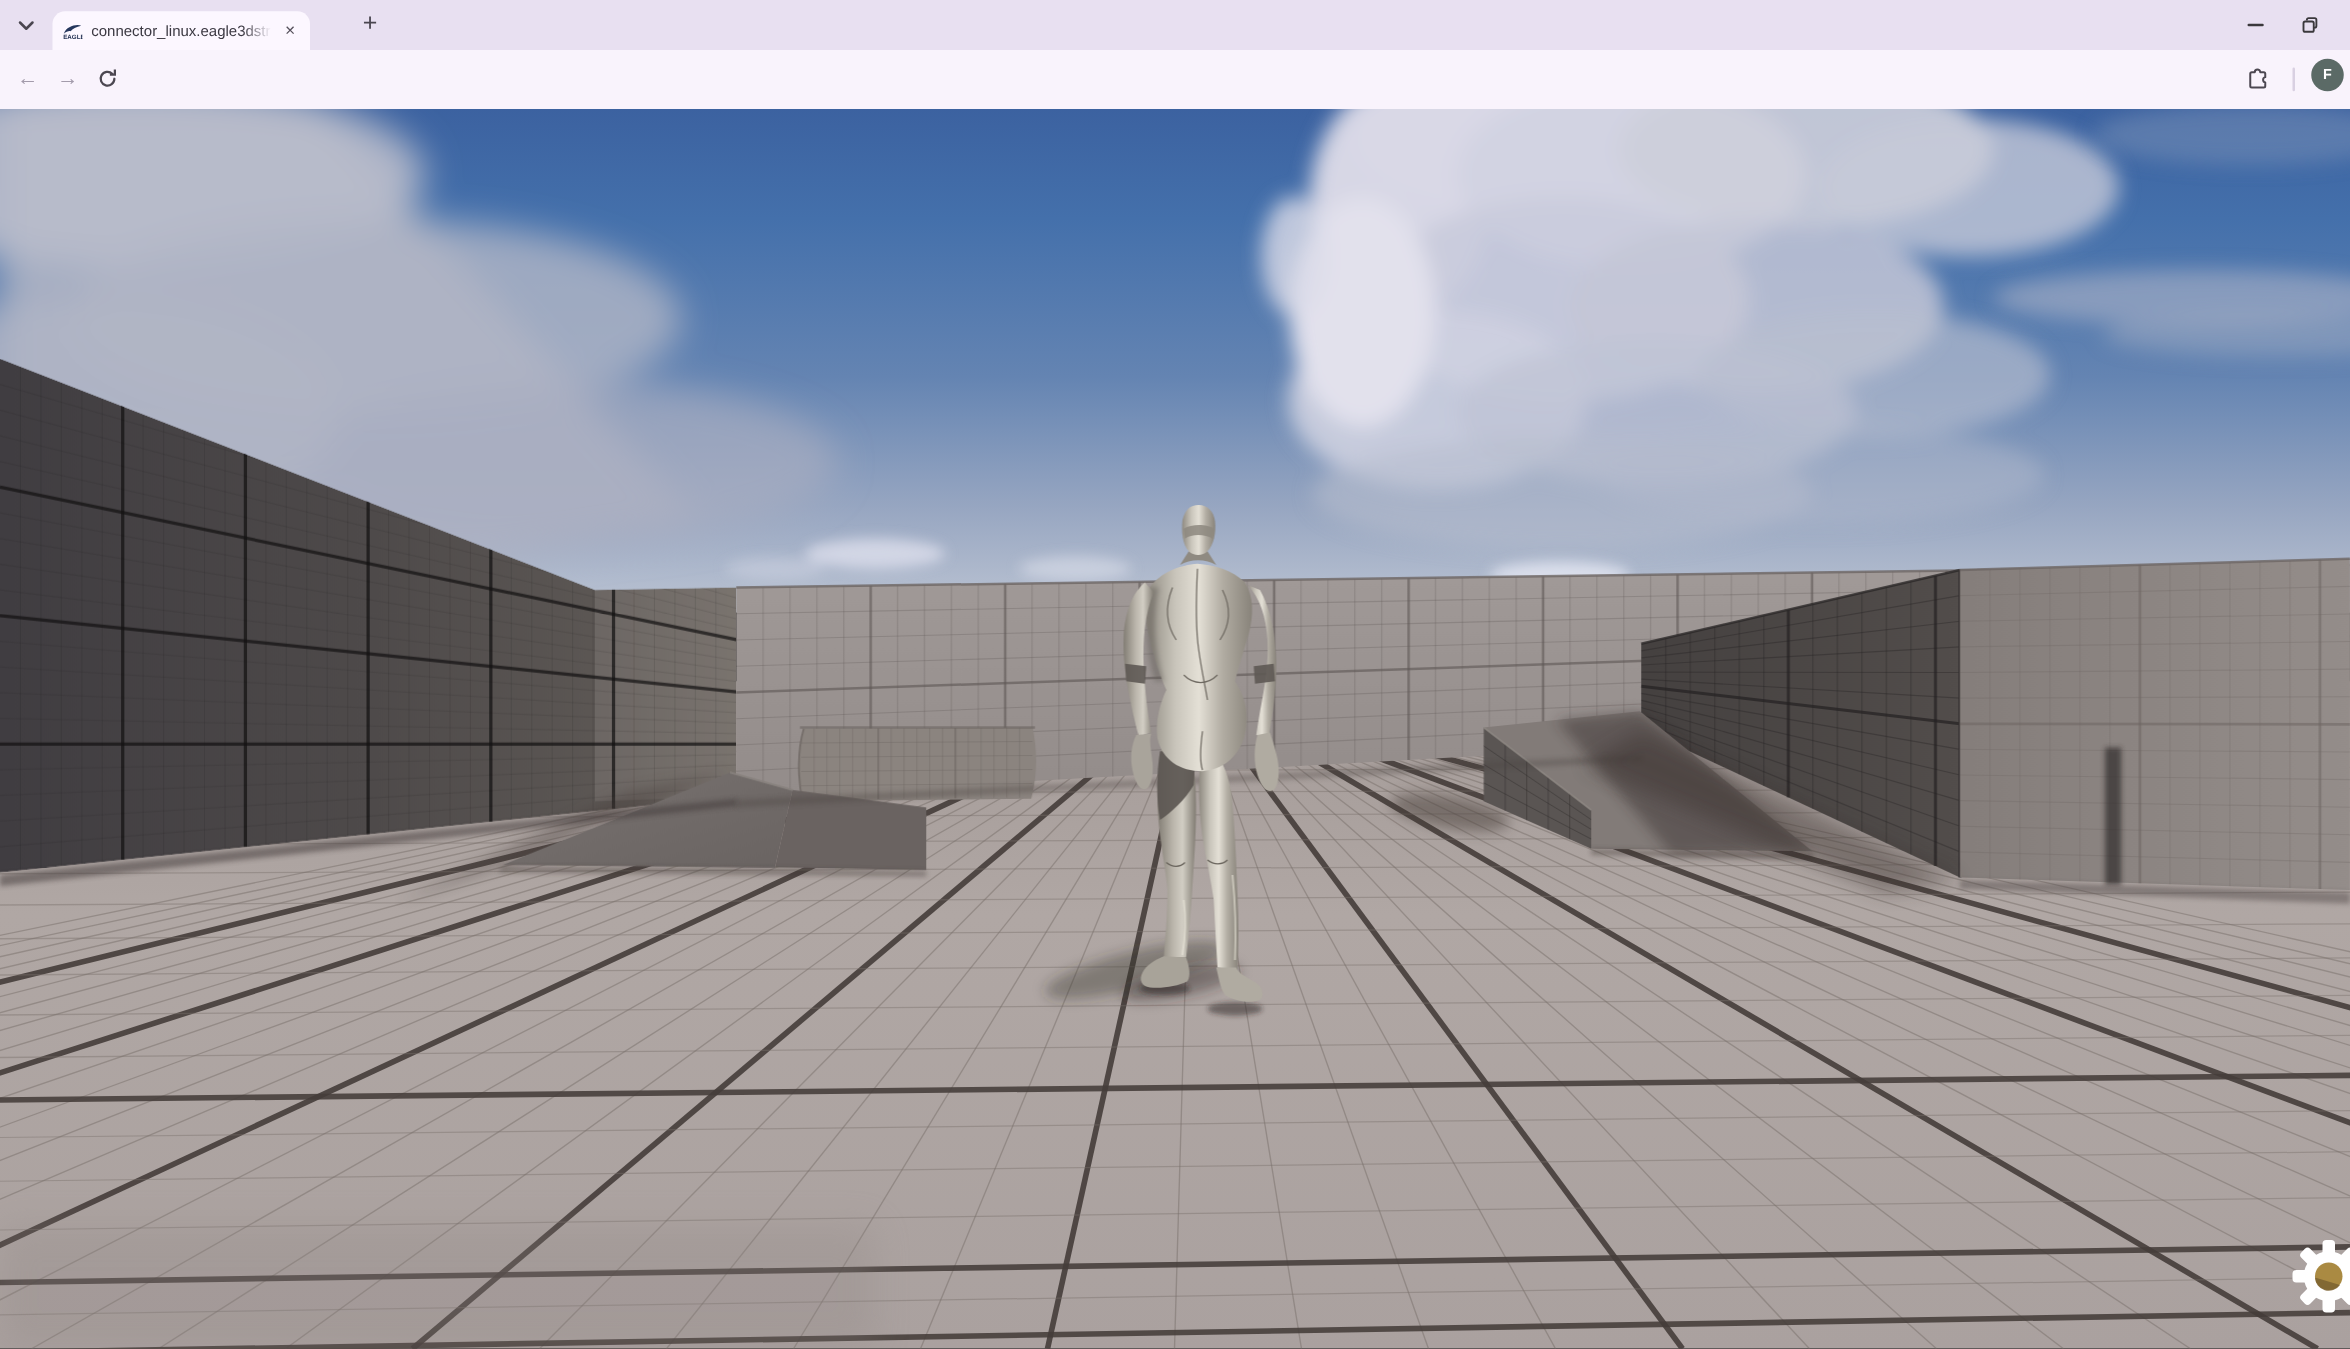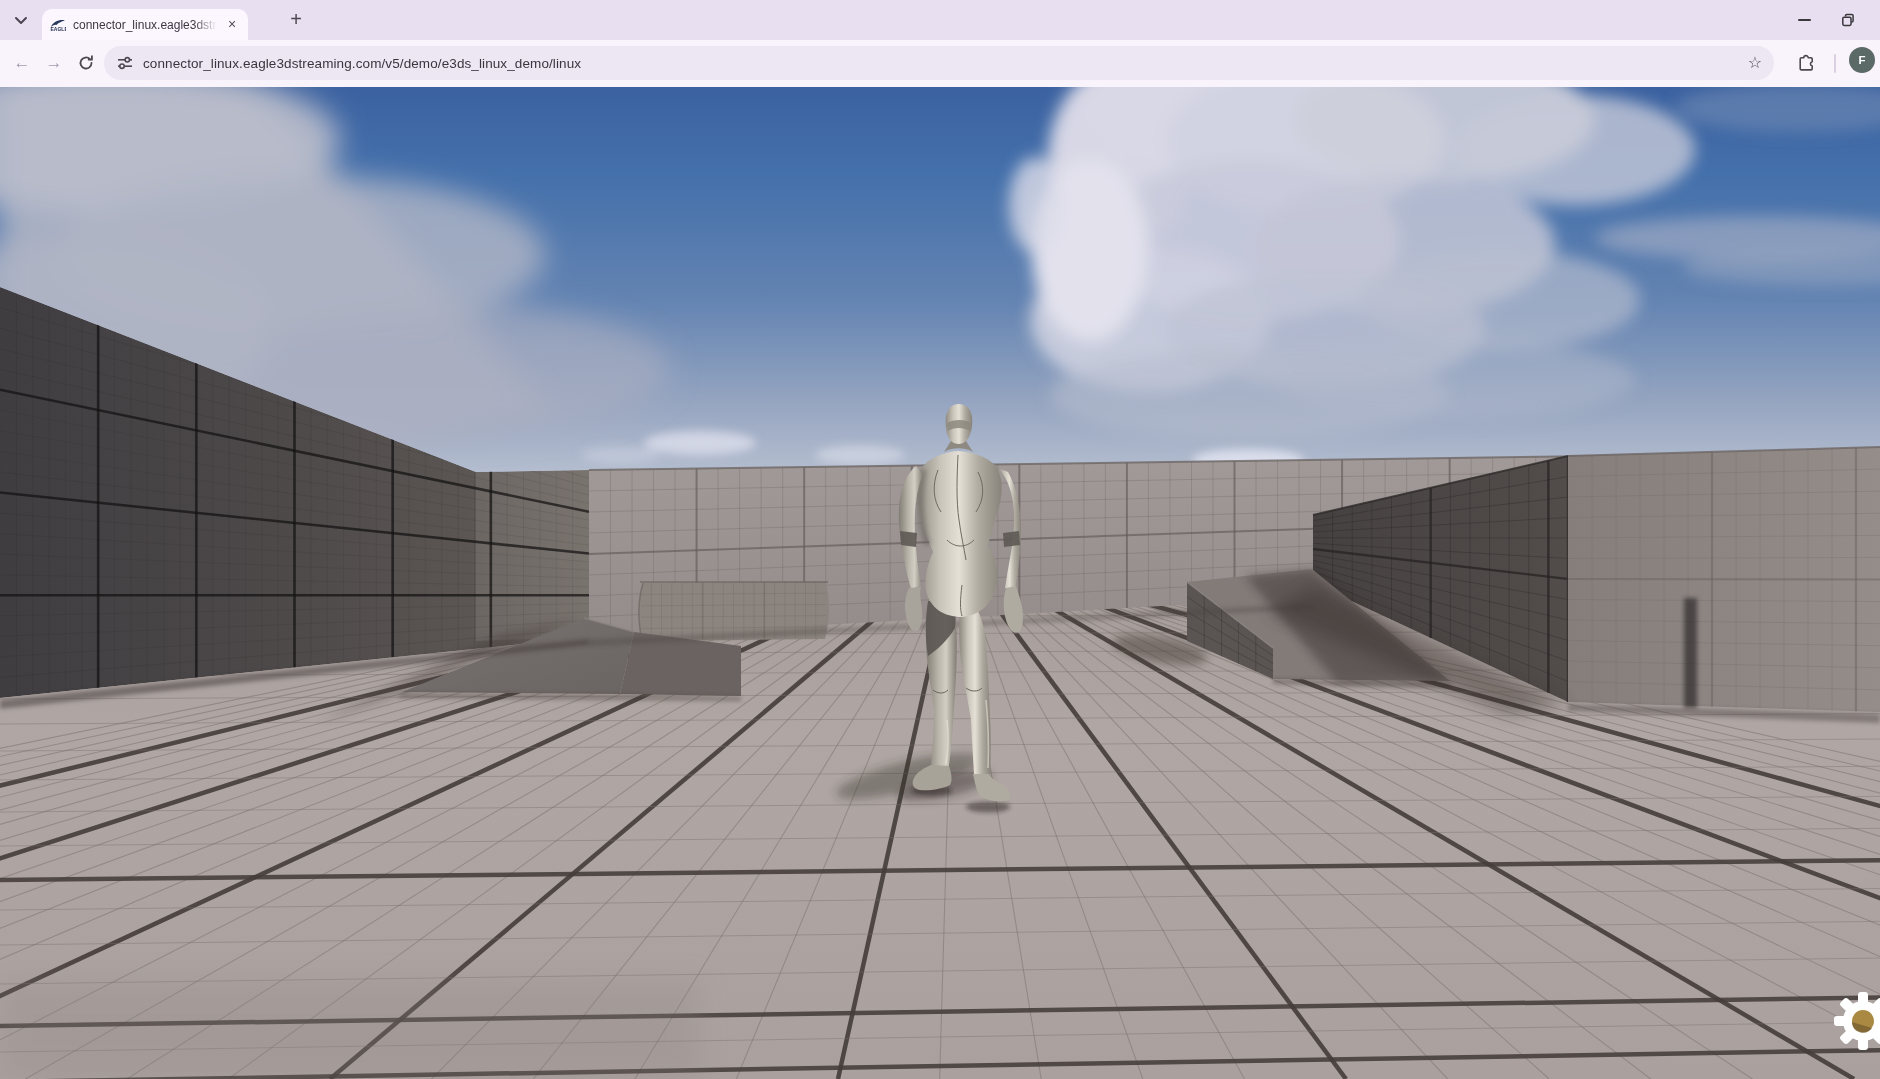--- a/index.html
+++ b/index.html
@@ -570,32 +570,20 @@
 
   <div class="toolbar">
     <div class="navbtn nav-back">←</div>
     <div class="navbtn nav-fwd">→</div>
     <div class="navbtn nav-reload">
       <svg width="20" height="20" viewBox="0 0 20 20">
         <path d="M15.5,10 a5.5,5.5 0 1 1 -1.7,-4" fill="none" stroke="#4c4751" stroke-width="1.8" stroke-linecap="round"></path>
         <path d="M15.9,2.6 v4 h-4" fill="none" stroke="#4c4751" stroke-width="1.8"></path>
       </svg>
     </div>
-    <div class="pill">
-      <svg width="18" height="18" viewBox="0 0 18 18">
-        <g fill="none" stroke="#4c4751" stroke-width="1.6">
-          <line x1="2" y1="5.8" x2="16" y2="5.8"></line>
-            <circle cx="11.3" cy="5.8" r="2.2" fill="#ede6f3"></circle>
-          <line x1="2" y1="12.2" x2="16" y2="12.2"></line>
-            <circle cx="6" cy="12.2" r="2.2" fill="#ede6f3"></circle>
-        </g>
-      </svg>
-      <span class="url">connector_linux.eagle3dstreaming.com/v5/demo/e3ds_linux_demo/linux</span>
-      <span class="star">☆</span>
-    </div>
     <div class="ext-puzzle">
       <svg width="20" height="20" viewBox="0 0 20 20">
         <path d="M6.8,4.8 a2.2,2.2 0 0 1 4.4,0 h2.8 a1.2,1.2 0 0 1 1.2,1.2 v2.7 a2.2,2.2 0 0 0 0,4.3 v2.7 a1.2,1.2 0 0 1 -1.2,1.2 h-9.6 a1.2,1.2 0 0 1 -1.2,-1.2 v-9.7 a1.2,1.2 0 0 1 1.2,-1.2 Z" fill="none" stroke="#4c4751" stroke-width="1.6" stroke-linejoin="round"></path>
       </svg>
     </div>
     <div class="sep"></div>
     <div class="avatar">F</div>
   </div>
 </div>
 

